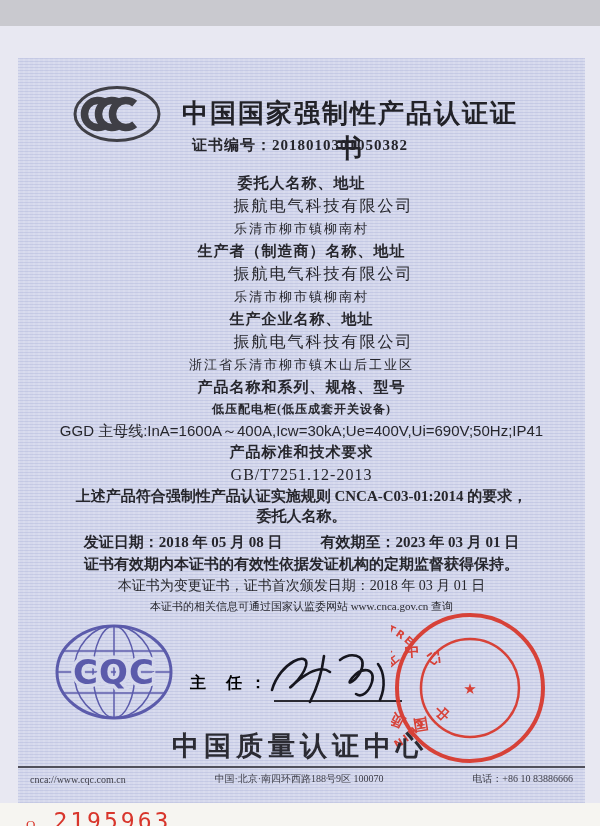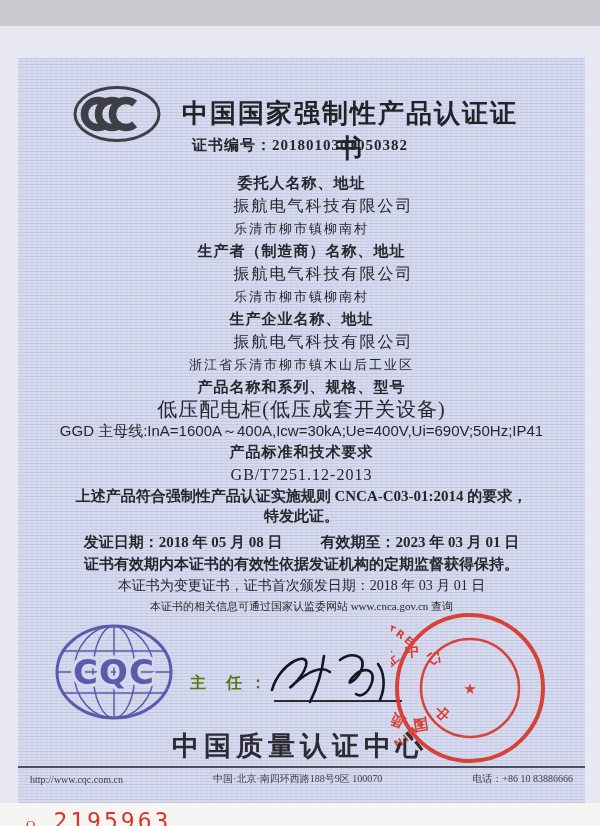--- a/index.html
+++ b/index.html
@@ -15,34 +15,34 @@
   .title{position:absolute;left:170px;top:70px;width:360px;text-align:center;
          font-size:26px;font-weight:700;letter-spacing:2px;color:#222228;
          font-family:"Liberation Sans","DejaVu Sans",sans-serif;}
   .certno{position:absolute;left:0;right:0;top:110px;text-align:center;
           font-size:15px;font-weight:700;letter-spacing:1px;}
 
   .content{position:absolute;left:18px;right:15px;top:146px;text-align:center;}
   .sec-label{line-height:22px;font-size:15px;font-weight:700;letter-spacing:1px;}
   .sec-name{line-height:24px;font-size:16px;letter-spacing:2px;padding-left:44px;}
   .sec-addr{line-height:22px;font-size:13px;letter-spacing:2px;}
-  .sec-prod{line-height:22px;font-size:20px;letter-spacing:1px;}
+  .sec-prod{line-height:22px;font-size:12px;letter-spacing:1px;font-weight:bold;}
   .sec-spec{line-height:21px;font-size:15px;letter-spacing:0;
             font-family:"Liberation Sans","DejaVu Sans",sans-serif;}
   .sec-gb{line-height:23px;font-size:16px;letter-spacing:1px;}
   .stmt{line-height:20px;font-size:15px;font-weight:700;}
   .dates{line-height:22px;font-size:15px;font-weight:700;margin-top:5px;}
   .dates .gap{display:inline-block;width:38px;}
   .validity{line-height:22px;font-size:15px;font-weight:700;}
   .change{line-height:21px;font-size:14px;}
   .info{line-height:20px;font-size:11px;}
 
   .cqc-logo{position:absolute;left:52px;top:597px;width:124px;height:102px;}
   .director-row{position:absolute;left:190px;top:628px;display:flex;align-items:flex-end;}
-  .director-label{font-size:16px;font-weight:700;letter-spacing:8px;padding-bottom:8px;color:#4d7c0f;}
+  .director-label{font-size:16px;font-weight:700;letter-spacing:8px;padding-bottom:8px;color:#000000;}
   .sig-line{position:relative;width:128px;height:46px;border-bottom:2px solid #2a2a33;}
   .sig-line svg{position:absolute;left:-8px;bottom:-10px;overflow:visible;}
   .seal{position:absolute;left:391px;top:583px;width:158px;height:158px;opacity:0.93;}
 
   .org-name{position:absolute;left:0;right:0;top:702px;text-align:center;
             font-size:27px;font-weight:700;letter-spacing:5px;color:#2b2b33;
             font-family:"Liberation Sans","DejaVu Sans",sans-serif;}
   .rule{position:absolute;left:18px;right:15px;top:740px;height:2px;background:#50505c;}
   .footer-row{position:absolute;left:18px;right:15px;top:746px;display:flex;
               justify-content:space-between;align-items:center;font-size:10px;color:#3c3c46;}
@@ -87,21 +87,21 @@
     <div class="sec-addr">浙江省乐清市柳市镇木山后工业区</div>
 
     <div class="sec-label">产品名称和系列、规格、型号</div>
     <div class="sec-prod">低压配电柜(低压成套开关设备)</div>
     <div class="sec-spec">GGD 主母线:InA=1600A～400A,Icw=30kA;Ue=400V,Ui=690V;50Hz;IP41</div>
 
     <div class="sec-label">产品标准和技术要求</div>
     <div class="sec-gb">GB/T7251.12-2013</div>
 
     <div class="stmt">上述产品符合强制性产品认证实施规则 CNCA-C03-01:2014 的要求，</div>
-    <div class="stmt">特发此证。</div>
+    <div class="stmt">委托人名称。</div>
 
     <div class="dates">
       <span>发证日期：2018 年 05 月 08 日</span><span class="gap"></span><span>有效期至：2023 年 03 月 01 日</span>
     </div>
     <div class="validity">证书有效期内本证书的有效性依据发证机构的定期监督获得保持。</div>
     <div class="change">本证书为变更证书，证书首次颁发日期：2018 年 03 月 01 日</div>
     <div class="info">本证书的相关信息可通过国家认监委网站 www.cnca.gov.cn 查询</div>
   </div>
 
   <div class="cqc-logo">
@@ -149,21 +149,21 @@
       </text>
       <text x="79" y="85" text-anchor="middle" font-size="15" fill="#d8372b">★</text>
     </svg>
   </div>
 
   <div class="org-name">中国质量认证中心</div>
 
   <div class="rule"></div>
 
   <div class="footer-row">
-    <span class="f-item">http://www.cqc.com.cn</span>
+    <span class="f-item">cnca://www.cqc.com.cn</span>
     <span class="f-item">中国·北京·南四环西路188号9区  100070</span>
     <span class="f-item">电话：+86 10 83886666</span>
   </div>
 
   <div class="serial">
     <span class="serial-prefix">Q</span>
     <span class="serial-number">2195963</span>
   </div>
 </div>
 

